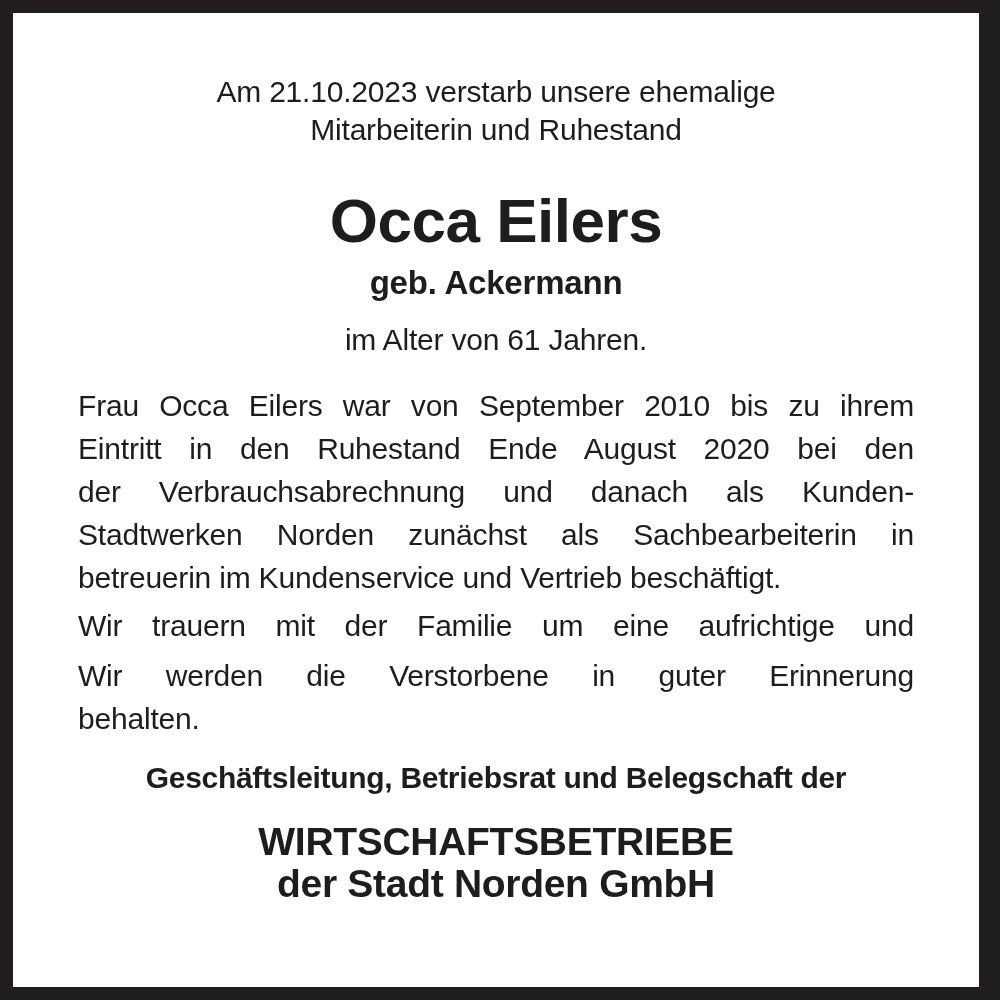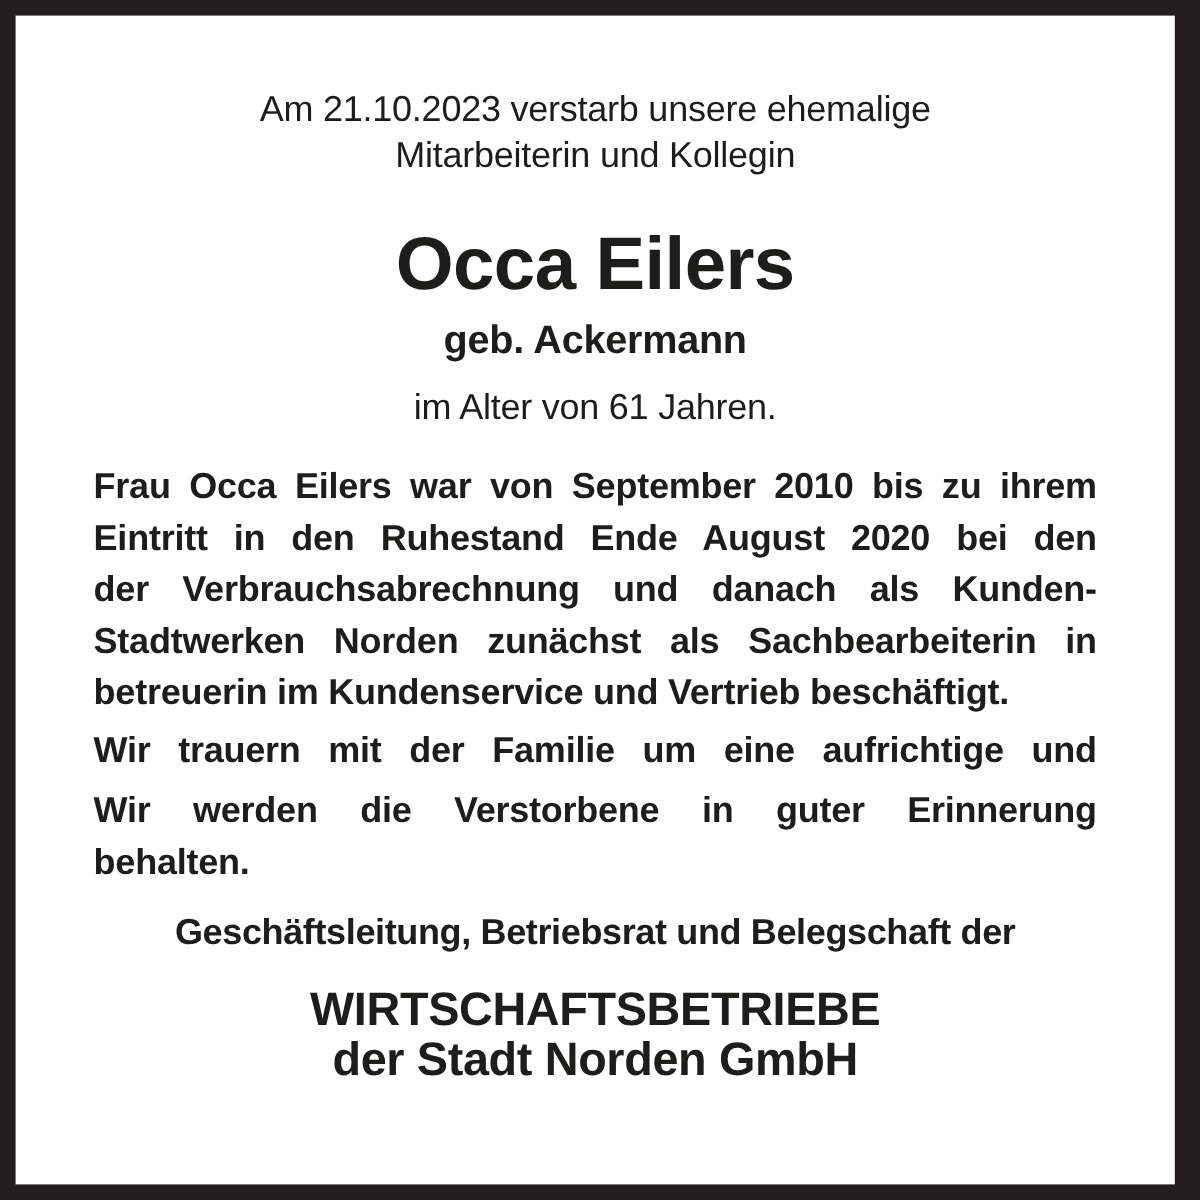--- a/index.html
+++ b/index.html
@@ -51,21 +51,20 @@
   .age {
     text-align: center;
     font-size: 30px;
     line-height: 38px;
     margin-top: 18px;
   }
   .para {
     font-size: 30px;
     line-height: 43px;
     text-align: left;
-    font-weight: bold;
   }
   .para-1 { margin-top: 25px; }
   .para-2 { margin-top: 5px; }
   .para-3 { margin-top: 7px; }
   .jline {
     text-align: justify;
     text-align-last: justify;
   }
   .signature {
     font-weight: bold;
@@ -85,21 +84,21 @@
   }
 </style>
 </head>
 <body>
 
 <div class="page">
   <div class="sheet">
 
     <div class="intro">
         <div>Am 21.10.2023 verstarb unsere ehemalige</div>
-        <div>Mitarbeiterin und Kollegin</div>
+        <div>Mitarbeiterin und Ruhestand</div>
       </div>
 
     <div class="name">Occa Eilers</div>
 
     <div class="birth">geb. Ackermann</div>
 
     <div class="age">im Alter von 61 Jahren.</div>
 
     <div class="para para-1">
         <div class="jline">Frau Occa Eilers war von September 2010 bis zu ihrem</div>

